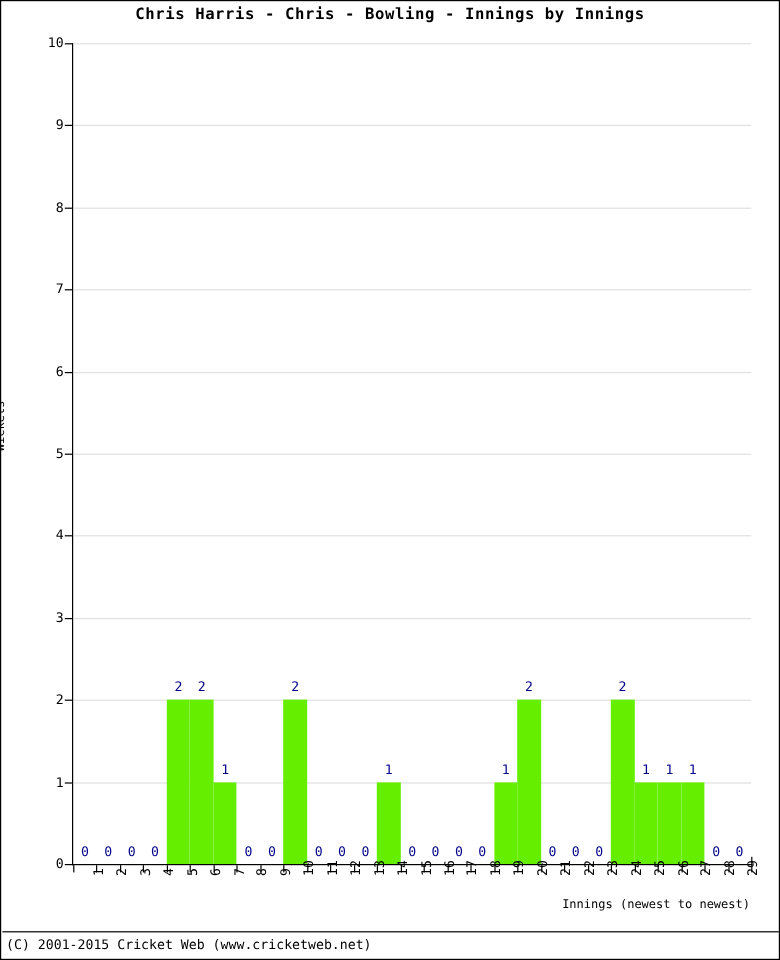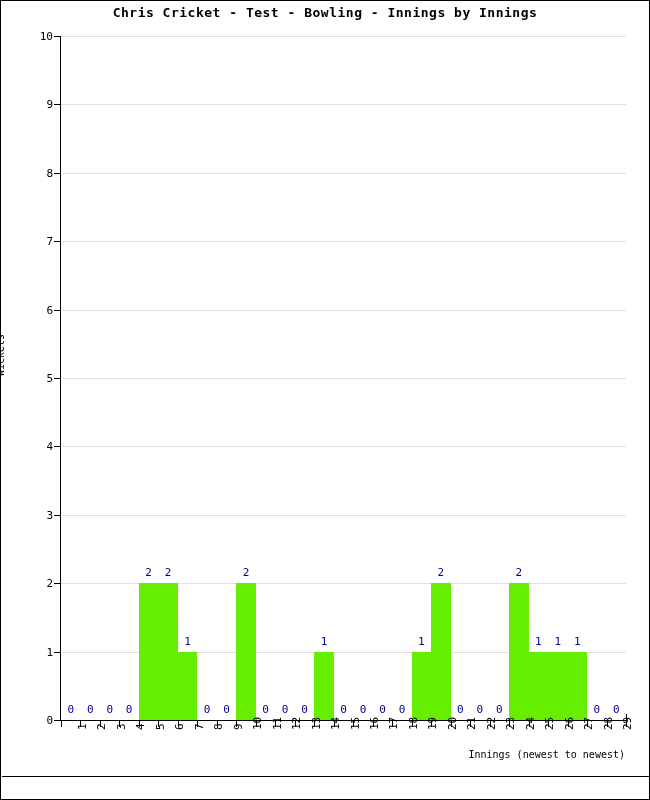--- a/index.html
+++ b/index.html
@@ -163,21 +163,21 @@
     font-size: 11px;
     color: #000000;
     white-space: nowrap;
   }
 </style>
 </head>
 <body>
 
 <div id="page">
 
-  <div id="chart-title">Chris Cricket - Test - Bowling - Innings by Innings</div>
+  <div id="chart-title">Chris Harris - Chris - Bowling - Innings by Innings</div>
 
   <div id="axis-left"></div>
   <div id="axis-bottom"></div>
   <div id="axis-right-cap"></div>
 
   <div id="ylabel">Wickets</div>
   <div id="xlabel">Innings (newest to newest)</div>
 
   <div id="y-ticks">
       <div class="ytick-mark" style="top: 719px;"></div>
@@ -375,14 +375,15 @@
       <div class="xtick-label" style="left: 503.362px;">23</div>
       <div class="xtick-label" style="left: 522.845px;">24</div>
       <div class="xtick-label" style="left: 542.328px;">25</div>
       <div class="xtick-label" style="left: 561.81px;">26</div>
       <div class="xtick-label" style="left: 581.293px;">27</div>
       <div class="xtick-label" style="left: 600.776px;">28</div>
       <div class="xtick-label" style="left: 620.259px;">29</div>
     </div>
 
   <div id="footer-sep"></div>
+  <div id="footer-text">(C) 2001-2015 Cricket Web (www.cricketweb.net)</div>
 
 </div>
 
 </body></html>

